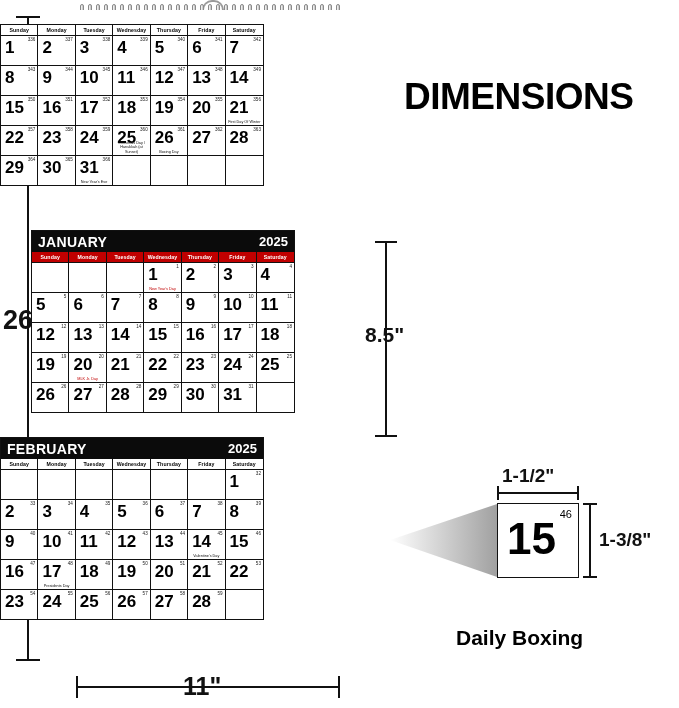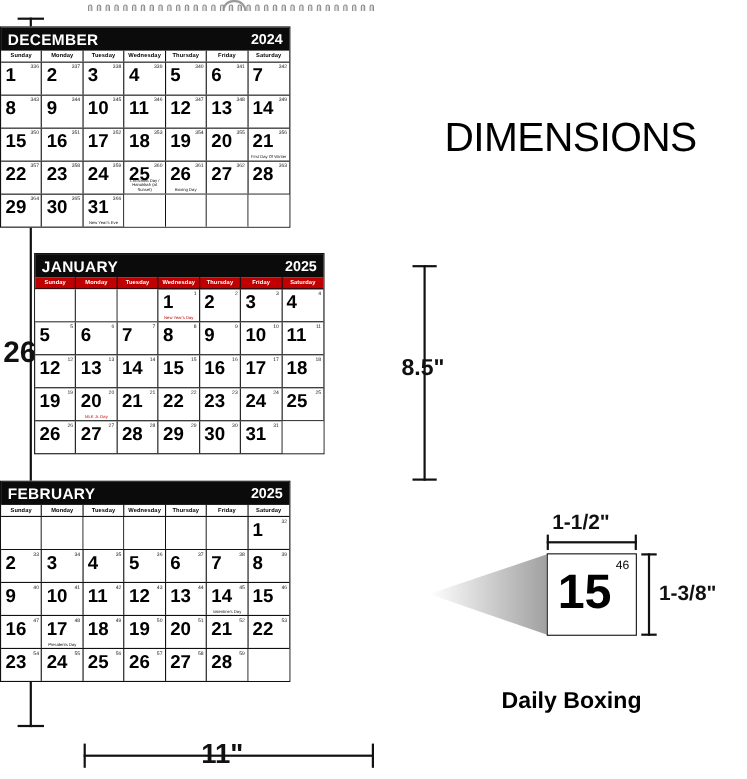--- a/index.html
+++ b/index.html
@@ -9,23 +9,23 @@
     background: #ffffff;
     font-family: "Liberation Sans", sans-serif;
     position: relative;
     overflow: hidden;
     color: #000;
   }
 
   
   #dimensions-title {
     position: absolute;
-    left: 404px; top: 104px;
+    left: 404px; top: 76px;
     font-size: 37px;
-    font-weight: normal;
+    font-weight: bold;
     letter-spacing: -0.5px;
     white-space: nowrap;
   }
 
   
   #calendar {
     position: absolute;
     left: 76px; top: 10px;
     width: 264px; height: 650px;
     background: #fff;
@@ -311,24 +311,20 @@
 <div class="meas-label" id="b-top-label">1-1/2"</div>
 
 <div class="meas-line" id="b-right-line"></div>
 <div class="cap" id="b-right-cap-t"></div>
 <div class="cap" id="b-right-cap-b"></div>
 <div class="meas-label" id="b-right-label">1-3/8"</div>
 
 <div id="daily-block-label">Daily Boxing</div>
 
 <div class="month" id="month-0">
-    <div class="month-header">
-      <div class="month-name">DECEMBER</div>
-      <div class="month-year">2024</div>
-    </div>
     <div class="dow-row plain">
       <div class="dow">Sunday</div>
       <div class="dow">Monday</div>
       <div class="dow">Tuesday</div>
       <div class="dow">Wednesday</div>
       <div class="dow">Thursday</div>
       <div class="dow">Friday</div>
       <div class="dow">Saturday</div>
     </div>
     <div class="weeks">

